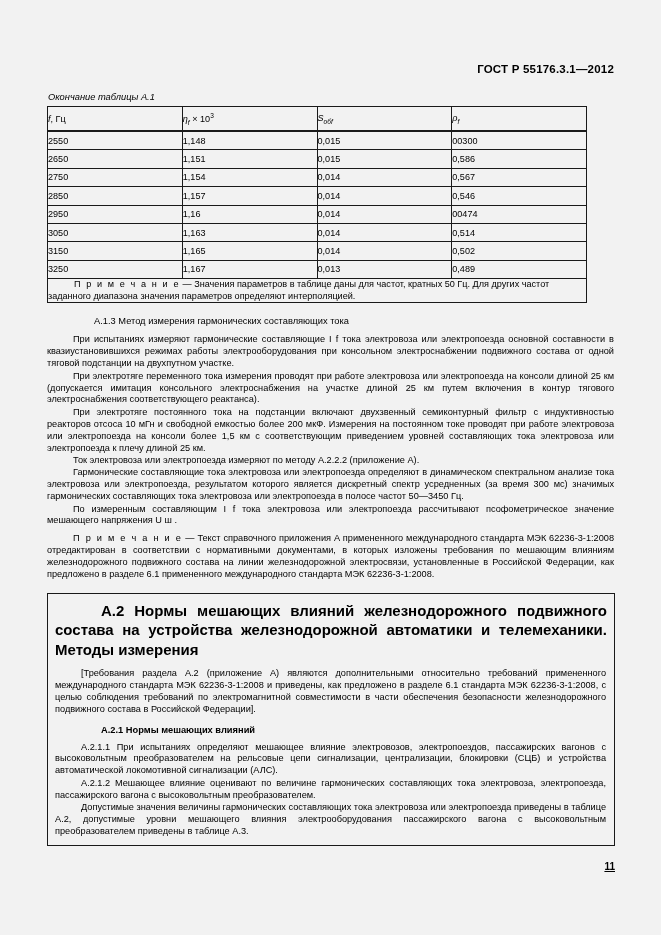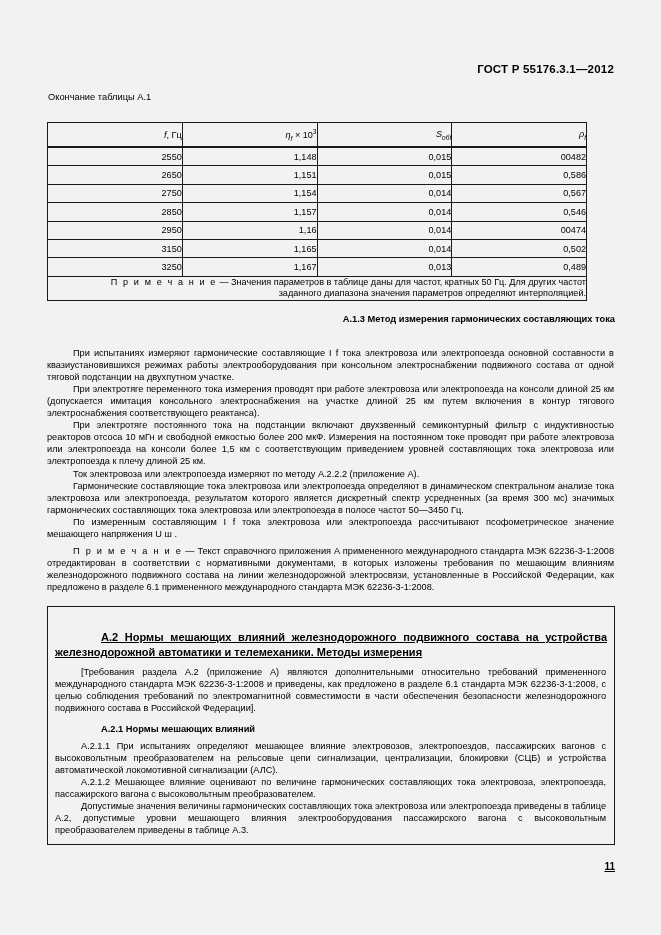--- a/index.html
+++ b/index.html
@@ -34,36 +34,37 @@
     text-align: right;
     font-size: 11.5px;
     font-weight: bold;
     letter-spacing: 0.2px;
     margin-bottom: 17px;
     padding-right: 1px;
   }
 
   
   .table-caption {
+    font-style: italic;
     font-size: 9.3px;
-    margin-bottom: 20px;
+    margin-bottom: 4px;
     padding-left: 1px;
   }
 
   
   table.params {
     border-collapse: collapse;
     width: 540px;
     table-layout: fixed;
     font-size: 9.1px;
   }
   table.params th,
   table.params td {
     border: 1px solid #1a1a1a;
-    text-align: right;
+    text-align: left;
     padding: 0;
     height: 17.4px;
     font-weight: normal;
     vertical-align: middle;
   }
   table.params thead th {
     height: 23px;
     border-bottom: 1px solid #1a1a1a;
   }
   table.params tbody tr:first-child td {
@@ -77,25 +78,24 @@
     padding: 3px 5px 4px 5px;
     height: auto;
     line-height: 1.28;
     font-size: 9.1px;
   }
   .sp { letter-spacing: 1.6px; margin-top: 43px; }
   .note-indent { padding-left: 26px; }
 
   
   .h3 {
-    font-weight: bold;
+    font-weight: normal;
     font-size: 9.3px;
-    margin: 13px 0 24px 0;
+    margin: 13px 0 8px 0;
     padding-left: 47px;
-    text-align: right;
   }
   p.body {
     font-size: 9.2px;
     line-height: 1.295;
     margin: 0 0 0 0;
     text-align: justify;
     text-indent: 26px;
     padding-right: 1px;
   }
   p.body + p.body { margin-top: 0.5px; }
@@ -103,26 +103,25 @@
 
   
   .boxed {
     border: 1px solid #1a1a1a;
     margin-top: 12px;
     padding: 7px 7px 7px 7px;
     width: 552px;
   }
   .boxed-title {
     font-weight: bold;
-    font-size: 11px;
+    font-size: 15px;
     line-height: 1.32;
     text-indent: 46px;
-    margin: 16px 0 8px 0;
+    margin: 0 0 8px 0;
     text-align: justify;
-    text-decoration: underline;
   }
   .boxed-sub {
     font-weight: bold;
     font-size: 9.3px;
     margin: 9px 0 7px 0;
     padding-left: 46px;
   }
 
   
   .page-number {
@@ -151,21 +150,21 @@
           <th><span class="hdr-it">η</span><sub>f</sub> × 10<sup>3</sup></th>
           <th><span class="hdr-it">S</span><sub>обf</sub></th>
           <th><span class="hdr-it">ρ</span><sub>f</sub></th>
         </tr>
       </thead>
       <tbody>
         <tr>
           <td>2550</td>
           <td>1,148</td>
           <td>0,015</td>
-          <td>00482</td>
+          <td>00300</td>
         </tr>
         <tr>
           <td>2650</td>
           <td>1,151</td>
           <td>0,015</td>
           <td>0,586</td>
         </tr>
         <tr>
           <td>2750</td>
           <td>1,154</td>
@@ -176,20 +175,26 @@
           <td>2850</td>
           <td>1,157</td>
           <td>0,014</td>
           <td>0,546</td>
         </tr>
         <tr>
           <td>2950</td>
           <td>1,16</td>
           <td>0,014</td>
           <td>00474</td>
+        </tr>
+        <tr>
+          <td>3050</td>
+          <td>1,163</td>
+          <td>0,014</td>
+          <td>0,514</td>
         </tr>
         <tr>
           <td>3150</td>
           <td>1,165</td>
           <td>0,014</td>
           <td>0,502</td>
         </tr>
         <tr>
           <td>3250</td>
           <td>1,167</td>

